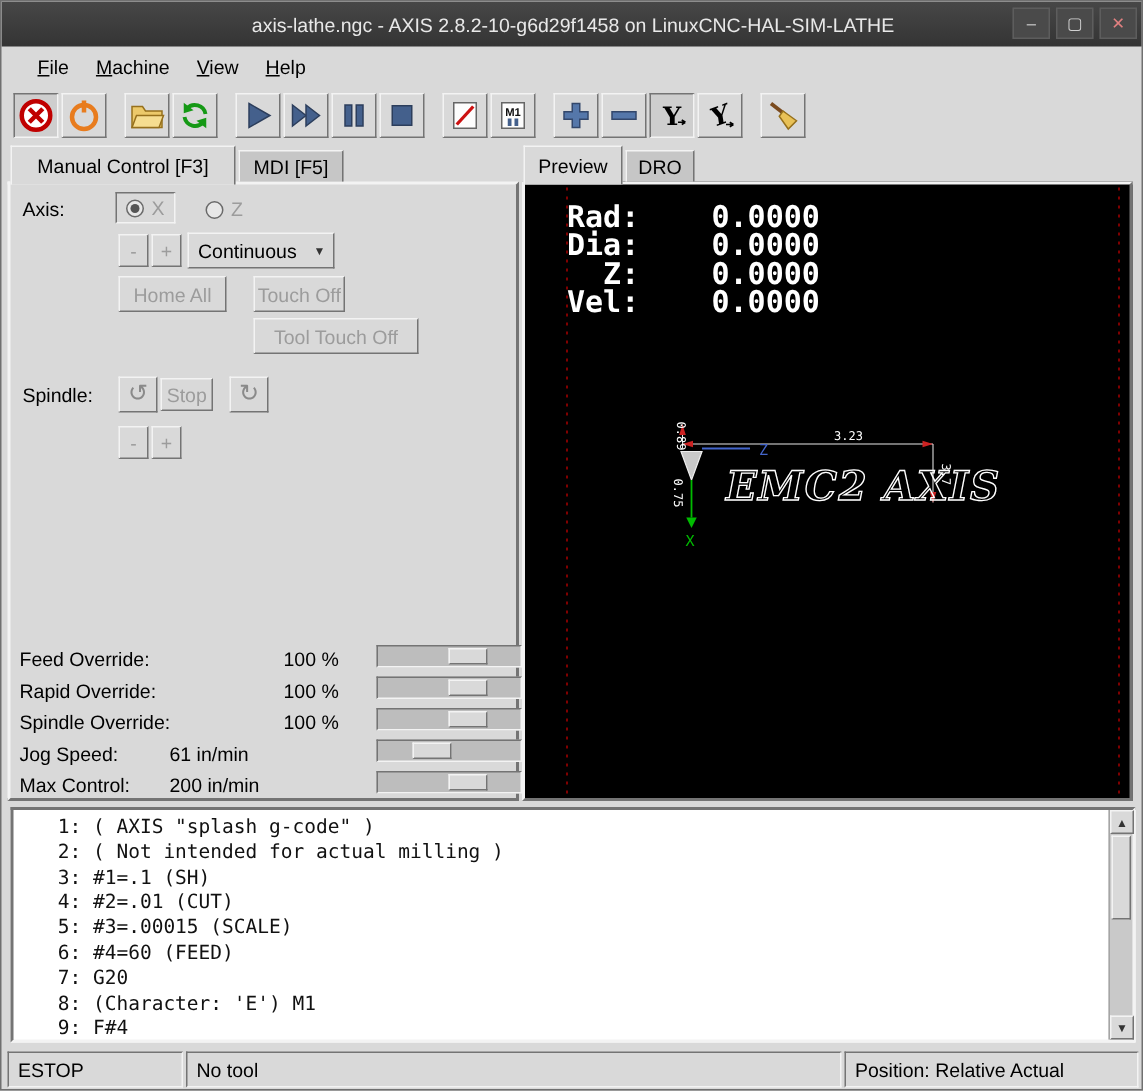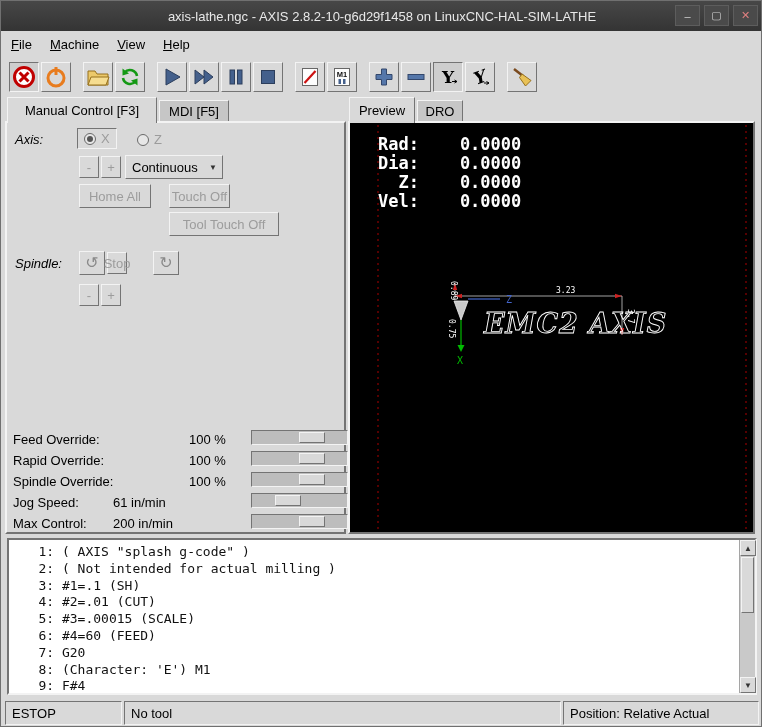--- a/index.html
+++ b/index.html
@@ -9,21 +9,21 @@
   
   .titlebar { position:absolute; left:0; top:0; width:762px; height:30px;
     background:linear-gradient(#474747,#343434); display:flex; align-items:center; }
   .title-text { position:absolute; left:0; width:100%; text-align:center; color:#e8e8e8; font-size:13px; }
   .win-controls { position:absolute; right:5px; top:4px; display:flex; gap:4px; z-index:2; }
   .win-btn { width:25px; height:21px; background:#4a4a4a; border:1px solid #5d5d5d; color:#d0d0d0;
     font-size:11px; display:flex; align-items:center; justify-content:center; }
   .win-btn.close { color:#e08080; }
 
   
-  .menubar { position:absolute; left:0; top:30px; width:762px; height:26px; display:flex; align-items:center; padding-left:1px; }
+  .menubar { position:absolute; left:0; top:30px; width:762px; height:26px; display:flex; align-items:center; padding-left:15px; }
   .menu-item { padding:3px 9px; }
 
   
   .toolbar { position:absolute; left:0; top:56px; width:762px; height:40px; display:flex; align-items:center; padding-left:8px; }
   .tb-btn { width:30px; height:30px; margin-right:2px; background:#d9d9d9; border:1px solid;
     border-color:#f3f3f3 #747474 #747474 #f3f3f3; display:flex; align-items:center; justify-content:center; }
   .tb-btn.pressed { border-color:#747474 #f3f3f3 #f3f3f3 #747474; background:#cecece; }
   .tb-btn svg { display:block; }
   .tb-sep { width:10px; height:30px; }
 
@@ -31,21 +31,21 @@
   .tab { position:absolute; z-index:3; display:flex; align-items:center; justify-content:center;
     background:#d9d9d9; border:1px solid; border-color:#f3f3f3 #747474 transparent #f3f3f3; border-bottom:none; }
   .tab.active { top:96px; height:26px; }
   .tab.inactive { top:99px; height:21px; background:#c6c6c6; }
   .panel { position:absolute; top:120px; height:413px; background:#d9d9d9; border:2px solid;
     border-color:#f3f3f3 #747474 #747474 #f3f3f3; }
   .left-panel { left:4px; width:341px; }
   .preview-panel { left:347px; width:407px; background:#000; }
 
   
-  .lbl { position:absolute;font-style:italic; }
+  .lbl { position:absolute; }
   .dis { color:#9c9c9c; }
   .btn { position:absolute; background:#d9d9d9; border:1px solid; border-color:#f3f3f3 #747474 #747474 #f3f3f3;
     display:flex; align-items:center; justify-content:center; font-size:13px; }
   .btn.disabled { color:#9c9c9c; }
   .radio-box { position:absolute; display:flex; align-items:center; gap:5px; padding:2px 6px;
     border:1px solid; border-color:#747474 #f3f3f3 #f3f3f3 #747474; }
   .radio-plain { position:absolute; display:flex; align-items:center; gap:5px; }
   .radio { width:12px; height:12px; border-radius:50%; background:#e7e7e7; border:1px solid #6a6a6a;
     display:inline-flex; align-items:center; justify-content:center; }
   .radio-dot { width:6px; height:6px; border-radius:50%; background:#555; }
@@ -60,21 +60,21 @@
   .s-right { left:182px; width:58px; }
   .s-left { left:106px; width:130px; text-align:left; }
   .slider-track { position:absolute; left:244px; width:97px; height:15px; background:#bdbdbd;
     border:1px solid; border-color:#747474 #f3f3f3 #f3f3f3 #747474; }
   .slider-handle { position:absolute; top:1px; width:26px; height:11px; background:#d9d9d9;
     border:1px solid; border-color:#f3f3f3 #747474 #747474 #f3f3f3; }
 
   
   .preview-svg { position:absolute; left:0; top:0; width:403px; height:409px; }
   .dro { position:absolute; left:28px; top:12px; color:#fff; font-family:"DejaVu Sans Mono", monospace;
-    font-size:17px; font-weight:bold; line-height:19px; white-space:pre; }
+    font-size:20px; font-weight:bold; line-height:19px; white-space:pre; }
 
   
   .gcode { position:absolute; left:6px; top:537px; width:750px; height:157px; background:#ffffff;
     border:2px solid; border-color:#747474 #f3f3f3 #f3f3f3 #747474; }
   .gcode-text { position:absolute; left:6px; top:4px; font-family:"DejaVu Sans Mono", monospace;
     font-size:13px; line-height:16.8px; color:#111; white-space:pre; }
   .gsb { position:absolute; right:0; top:0; width:16px; height:100%; background:#c9c9c9; border-left:1px solid #a5a5a5; }
   .gsb-btn { position:absolute; left:0; width:16px; height:16px; background:#d9d9d9; border:1px solid;
     border-color:#f3f3f3 #747474 #747474 #f3f3f3; font-size:8px; display:flex; align-items:center; justify-content:center; color:#333; }
   .gsb-up { top:0; }
@@ -265,21 +265,21 @@
     </div>
 
     <div class="btn disabled" style="left:72px; top:61px; width:72px; height:24px;">Home All</div>
     <div class="btn disabled" style="left:162px; top:61px; width:61px; height:24px;">Touch Off</div>
     <div class="btn disabled" style="left:162px; top:89px; width:110px; height:24px;">Tool Touch Off</div>
 
     <span class="lbl" style="left:8px; top:133px;">Spindle:</span>
     <div class="btn" style="left:72px; top:128px; width:26px; height:24px;">
       <span class="spin-icon">↺</span>
     </div>
-    <div class="btn disabled" style="left:100px; top:129px; width:20px; height:22px;">Stop</div>
+    <div class="btn disabled" style="left:100px; top:129px; width:35px; height:22px;">Stop</div>
     <div class="btn" style="left:146px; top:128px; width:26px; height:24px;">
       <span class="spin-icon">↻</span>
     </div>
 
     <div class="btn disabled" style="left:72px; top:161px; width:20px; height:22px;">-</div>
     <div class="btn disabled" style="left:94px; top:161px; width:20px; height:22px;">+</div>
 
     <div style="position:absolute; inset:0;">
         <div class="s-label" style="top: 309px;">Feed Override:</div>
         <div class="s-value s-right" style="top: 309px;">100 %</div>

